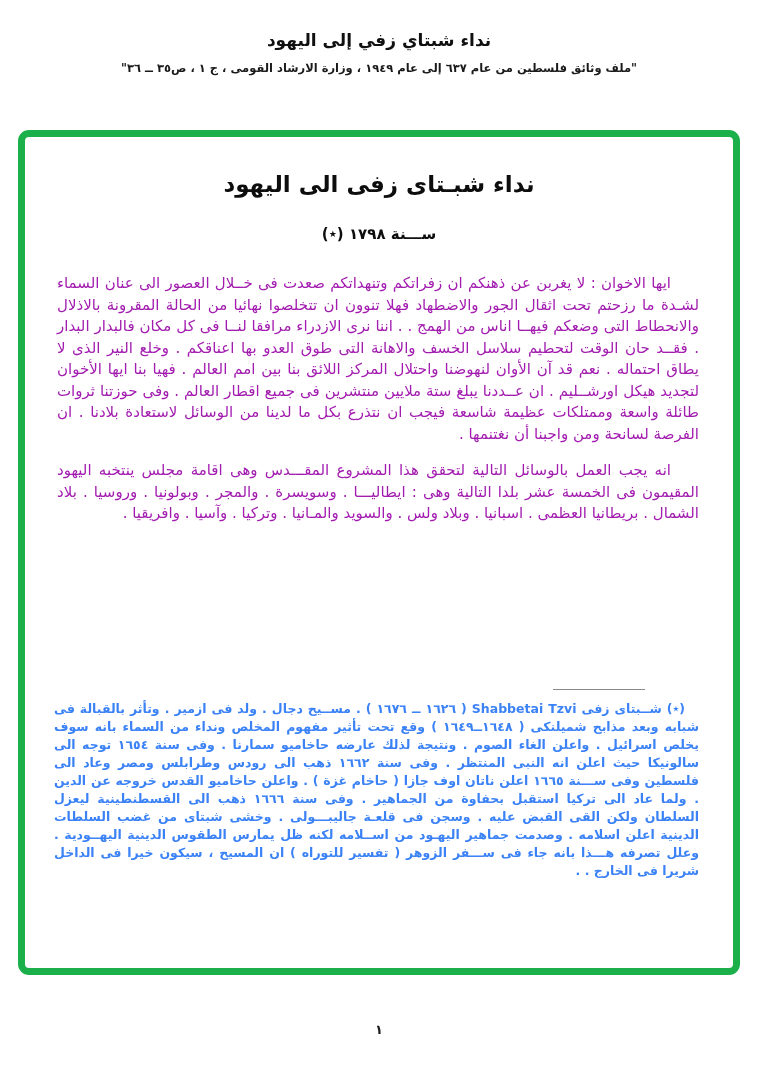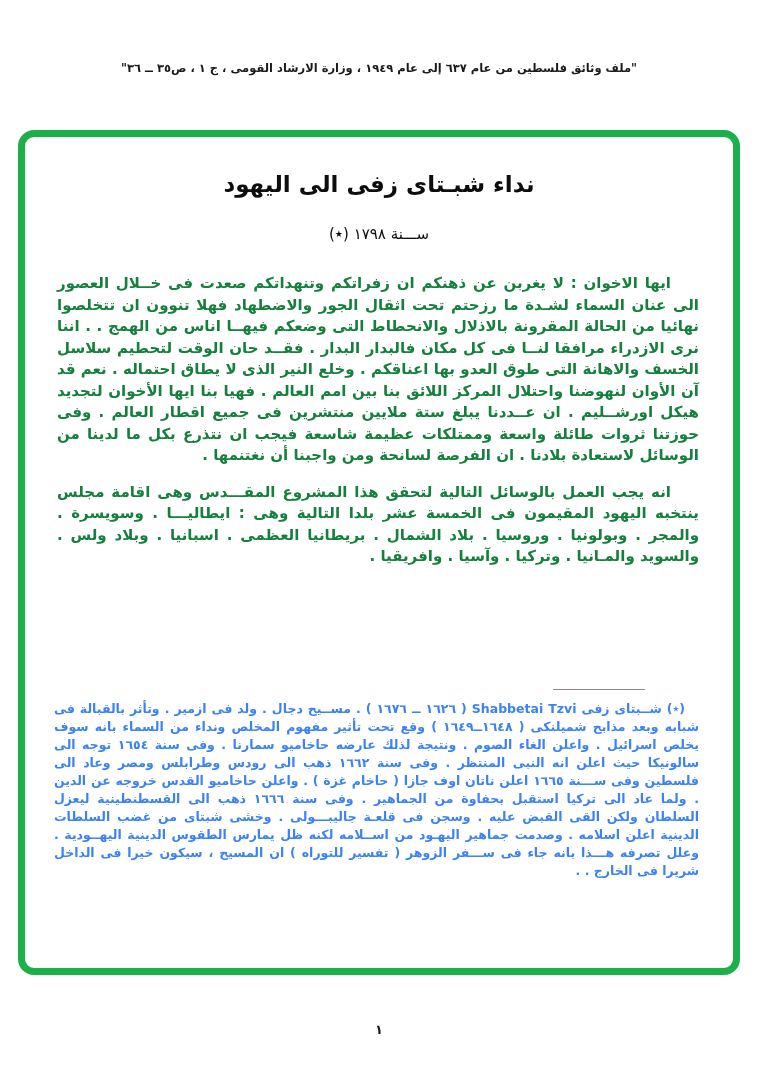--- a/index.html
+++ b/index.html
@@ -39,21 +39,21 @@
     color: #1a1a1a;
   }
   .frame {
     position: absolute;
     left: 18px;
     top: 130px;
     width: 722px;
     height: 845px;
     box-sizing: border-box;
     border: 7px solid var(--frame-green, #1bb04a);
-    border-radius: 16px;
+    border-radius: 11px;
     background: #ffffff;
   }
   .doc-title {
     position: absolute;
     top: 34px;
     left: 0;
     right: 0;
     text-align: center;
     direction: rtl;
     font-size: 23px;
@@ -61,34 +61,33 @@
     color: #0d0d0d;
   }
   .doc-year {
     position: absolute;
     top: 88px;
     left: 0;
     right: 0;
     text-align: center;
     direction: rtl;
     font-size: 15px;
-    font-weight: normal;
+    font-weight: bold;
     color: #0d0d0d;
   }
   .body-text {
     position: absolute;
     top: 136px;
     right: 34px;
     width: 642px;
     direction: rtl;
     text-align: justify;
     font-size: 15px;
     line-height: 21.5px;
-    color: #15803d;
-    font-weight: bold;
+    color: #a21caf;
   }
   .body-text p {
     margin: 0 0 15px 0;
     text-indent: 28px;
   }
   .fn-sep {
     position: absolute;
     top: 552px;
     right: 88px;
     width: 92px;
@@ -116,20 +115,21 @@
     font-size: 13px;
     font-weight: bold;
     color: #1a1a1a;
   }
 </style>
 </head>
 <body>
 
 <div class="page">
 
+  <div class="hdr-title">نداء شبتاي زفي إلى اليهود</div>
 
   <div class="hdr-src">"ملف وثائق فلسطين من عام ٦٣٧ إلى عام ١٩٤٩ ، وزارة الارشاد القومى ، ج ١ ، ص٣٥ ــ ٣٦"</div>
 
   <div class="frame">
 
     <div class="doc-title">نداء شبـتاى زفى الى اليهود</div>
 
     <div class="doc-year">ســـنة  ١٧٩٨  (٭)</div>
 
     <div class="body-text">

